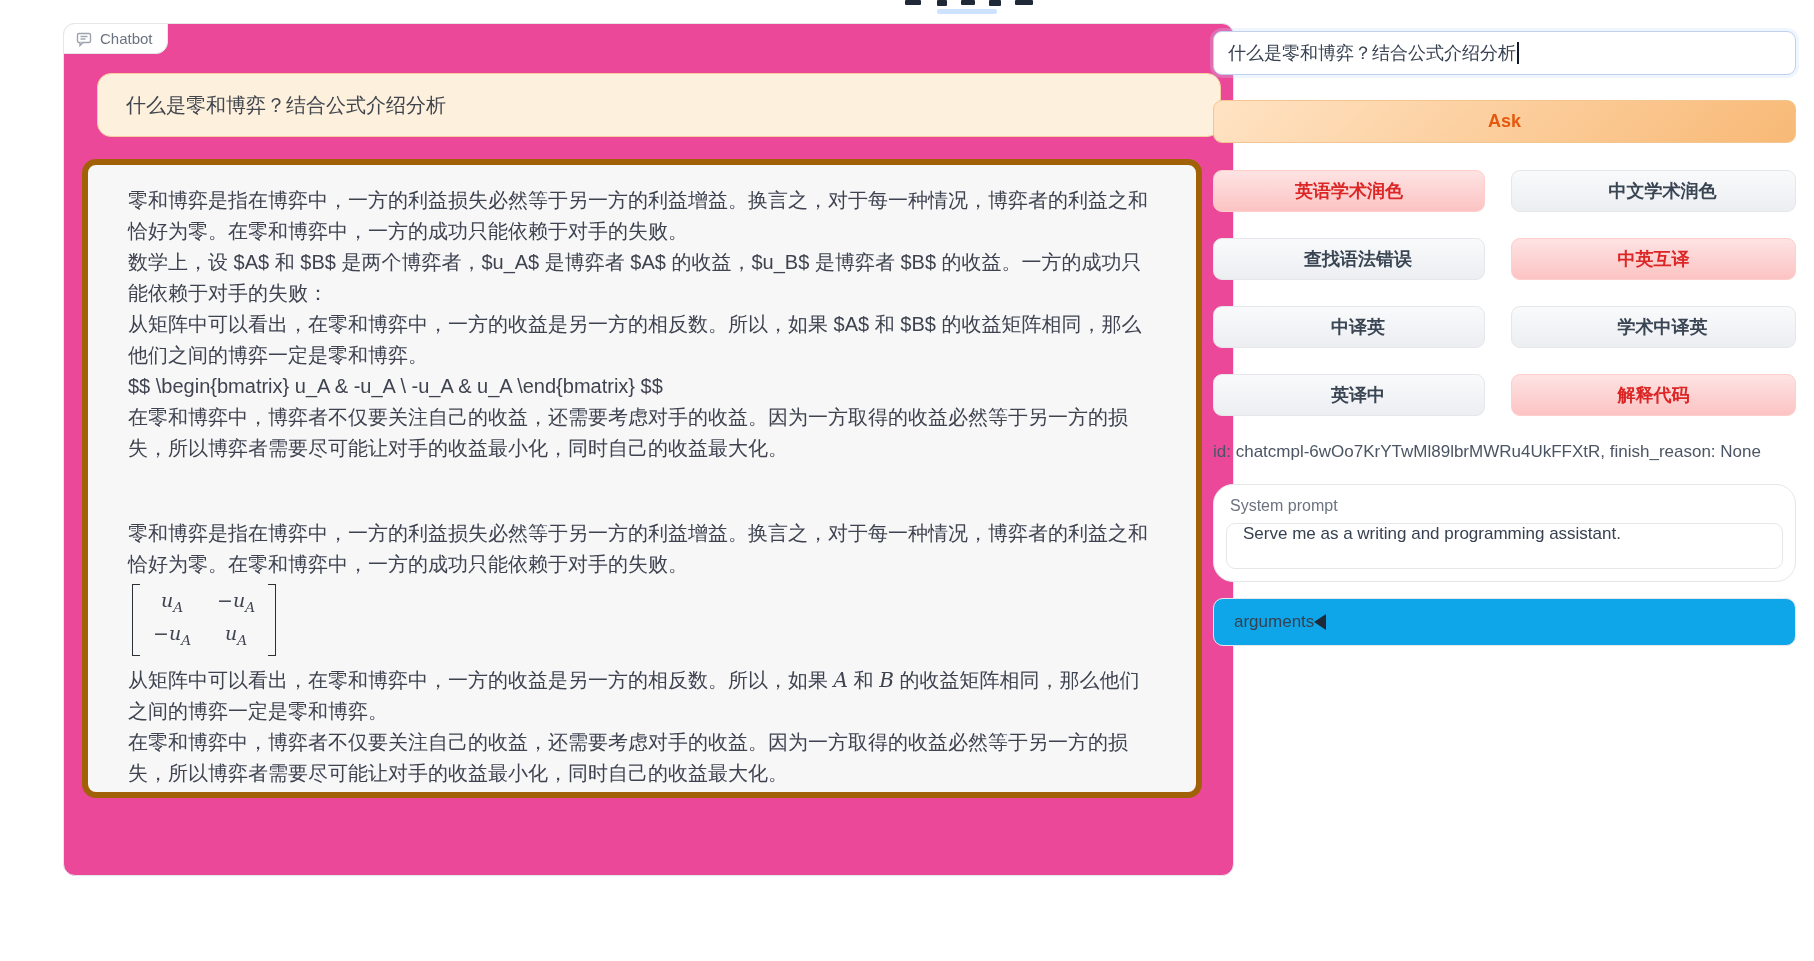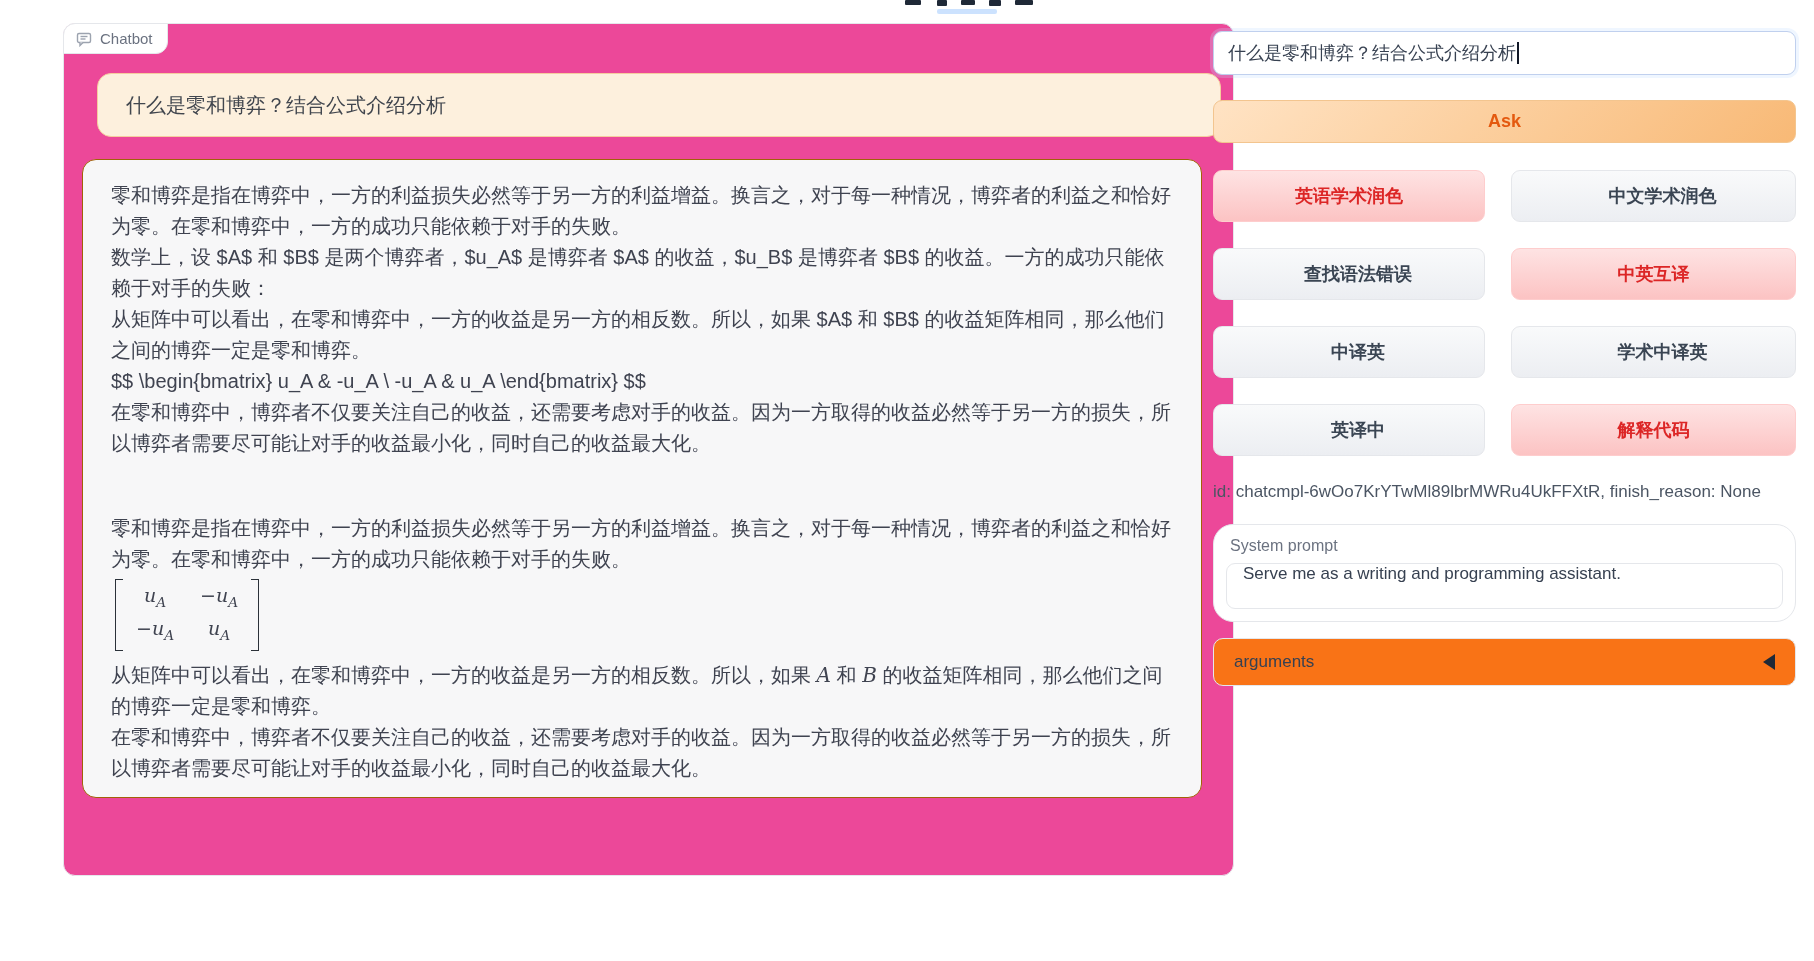--- a/index.html
+++ b/index.html
@@ -18,22 +18,22 @@
   .chat-label{position:absolute;left:-1px;top:-1px;display:flex;align-items:center;gap:8px;
     background:#fff;border-right:1px solid #e5e7eb;border-bottom:1px solid #e5e7eb;
     border-top:1px solid #e5e7eb;border-left:1px solid #e5e7eb;
     border-radius:12px 0 12px 0;padding:6px 14px 6px 12px;color:#6b7280;font-size:15px;}
   .chat-label svg{display:block;}
 
   .msg-user{position:absolute;left:33px;top:49px;width:1124px;height:64px;
     background:#fdf0dd;border:1px solid #f5cd9e;border-radius:14px;
     display:flex;align-items:center;padding:0 28px;color:#41464e;font-size:20px;}
   .msg-bot{position:absolute;left:18px;top:135px;width:1120px;height:639px;
-    background:#f7f7f8;border:1px solid #a16207;border-radius:14px;
-    padding:20px 28px;color:#3f4350;font-size:20px;line-height:31px;}
+    background:#f7f7f8;border:6px solid #a16207;border-radius:14px;
+    padding:20px 40px;color:#3f4350;font-size:20px;line-height:31px;}
   .msg-bot p{margin:0;}
   .spacer-block{height:54px;}
 
   .math{font-family:"DejaVu Serif","Liberation Serif",serif;font-style:italic;}
   .math sub{font-size:0.72em;}
   .matrix{display:inline-flex;align-items:stretch;margin:4px 0 2px 4px;
     font-family:"DejaVu Serif","Liberation Serif",serif;font-size:19px;}
   .matrix .bk{width:8px;}
   .matrix .bk.l{border-left:1.8px solid #2b3139;border-top:1.8px solid #2b3139;border-bottom:1.8px solid #2b3139;}
   .matrix .bk.r{border-right:1.8px solid #2b3139;border-top:1.8px solid #2b3139;border-bottom:1.8px solid #2b3139;}
@@ -48,36 +48,36 @@
     display:flex;align-items:center;padding:0 14px;font-size:18px;color:#374151;}
   .caret{display:inline-block;width:1.5px;height:22px;background:#111827;margin-left:1px;vertical-align:-4px;}
 
   .btn{border-radius:9px;display:flex;align-items:center;justify-content:center;
     font-size:18px;font-weight:600;cursor:pointer;user-select:none;}
   .btn-primary{margin-top:25px;height:43px;width:100%;
     background:linear-gradient(135deg,#ffe3c4 0%,#fcd0a0 45%,#f8b976 100%);
     border:1px solid #f3c58f;color:#e4590f;}
   .btn-grid{margin-top:27px;display:grid;grid-template-columns:272px 285px;
     column-gap:26px;row-gap:26px;}
-  .btn-grid .btn{height:52px;align-items:center;}
+  .btn-grid .btn{height:42px;align-items:center;}
   .btn-secondary{background:linear-gradient(180deg,#f9fafb 0%,#eceef2 100%);
     border:1px solid #e5e7eb;color:#3a4553;padding-left:18px;}
   .btn-stop{background:linear-gradient(180deg,#fee3e3 0%,#fcc3c3 100%);
     border:1px solid #fecdcd;color:#dc2626;}
 
   .id-line{margin-top:26px;font-size:17px;color:#4b5563;}
 
   .group-box{margin-top:22px;width:100%;background:#fff;border:1px solid #e5e7eb;
     border-radius:20px;padding:10px 12px 12px 12px;}
   .group-label{font-size:16px;color:#6b7280;margin:2px 0 8px 4px;}
   .group-input{width:100%;height:46px;background:#fff;border:1px solid #e5e7eb;border-radius:9px;
     display:flex;align-items:flex-start;padding:0 16px;font-size:17px;color:#374151;}
 
-  .accordion{margin-top:16px;width:100%;height:48px;background:#f97316;border:1px solid #e5e7eb;
-    border-radius:10px;display:flex;align-items:center;justify-content:space-between;
+  .accordion{margin-top:16px;width:100%;height:48px;background:#0ea5e9;border:1px solid #e5e7eb;
+    border-radius:10px;display:flex;align-items:center;
     padding:0 20px;font-size:17px;color:#374151;cursor:pointer;}
   .tri-left{width:0;height:0;border-top:8px solid transparent;border-bottom:8px solid transparent;
     border-right:12px solid #1f2937;}
 </style>
 </head>
 <body>
 
 <div id="stage">
 
   <div class="title-crop">

